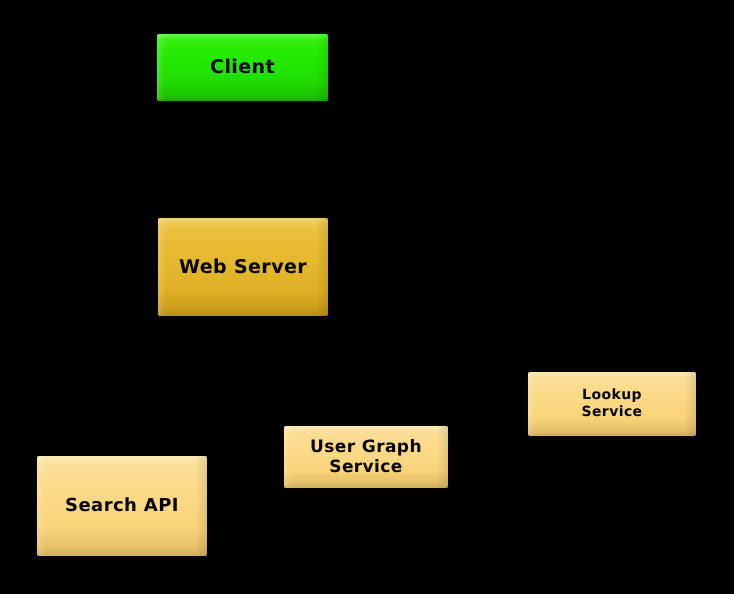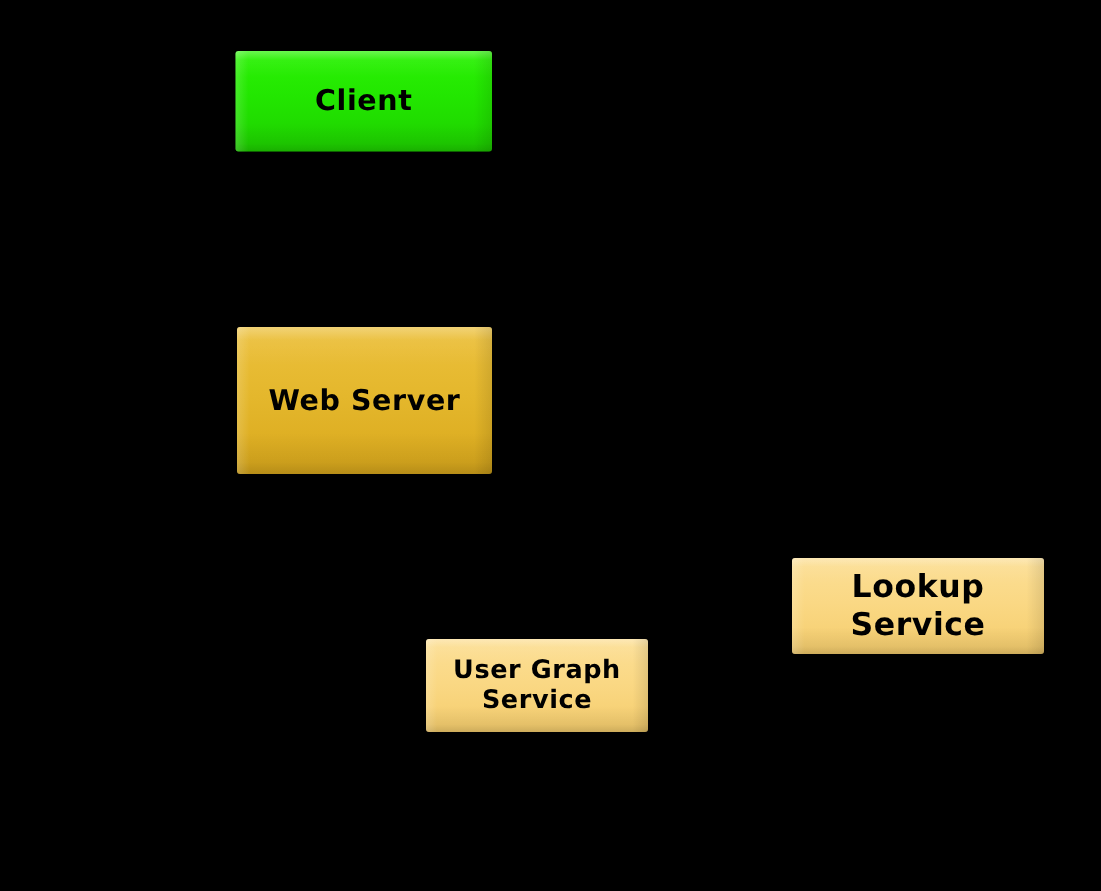--- a/index.html
+++ b/index.html
@@ -82,22 +82,22 @@
   .fill-gold {
     background: linear-gradient(to bottom, #ecc03c 0%, #e4b72c 48%, #d9a81c 100%);
   }
   .fill-lightyellow {
     background: linear-gradient(to bottom, #fcdf96 0%, #fad884 47%, #f5cd6d 100%);
   }
 
   
   #node-client          { left:157px; top: 34px; width:171px; height: 67px; font-size:19px; }
   #node-web-server      { left:158px; top:218px; width:170px; height: 98px; font-size:19px;justify-content:center; }
-  #node-lookup-service  { left:528px; top:372px; width:168px; height: 64px; font-size:21px; }
-  #node-user-graph      { left:284px; top:426px; width:148px; height: 62px; font-size:17px; }
+  #node-lookup-service  { left:528px; top:372px; width:168px; height: 64px; font-size:14px; }
+  #node-user-graph      { left:284px; top:426px; width:164px; height: 62px; font-size:17px; }
   #node-person-server   { left:528px; top:479px; width:168px; height: 62px; font-size:17px; }
   #node-search-api      { left: 37px; top:456px; width:170px; height:100px; font-size:18px; }
 </style>
 </head>
 <body>
 
 <div id="canvas">
 
   <div class="node fill-green" id="node-client">
     <span class="label">Client</span>
@@ -111,14 +111,17 @@
     <span class="label">Lookup
 Service</span>
   </div>
 
   <div class="node fill-lightyellow" id="node-user-graph">
     <span class="label">User Graph
 Service</span>
   </div>
 
 
+  <div class="node fill-lightyellow" id="node-search-api">
+    <span class="label">Search API</span>
+  </div>
 
 </div>
 
 </body></html>

